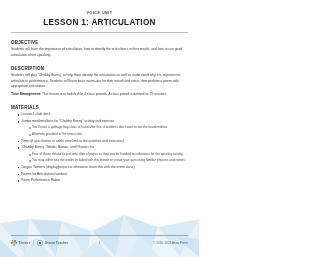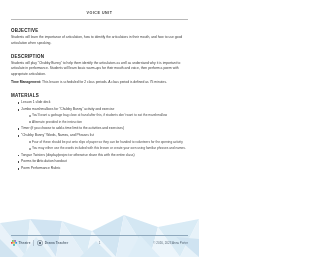--- a/index.html
+++ b/index.html
@@ -222,20 +222,21 @@
     <polygon points="36,58 52,78 22,78" fill="#dbecf6"></polygon>
     <polygon points="96,62 112,78 80,78" fill="#d5e8f4"></polygon>
     <polygon points="140,56 160,78 128,78" fill="#dcedf7"></polygon>
     <polygon points="176,58 199,60 199,78" fill="#cde2f1"></polygon>
   </g>
 </svg>
 
 <div class="page">
 
   <div class="unit-label">VOICE UNIT</div>
+  <div class="lesson-title">LESSON 1: ARTICULATION</div>
   <div class="title-rule"></div>
 
   <div class="section">
     <div class="section-heading">OBJECTIVE</div>
     <div class="body-text">Students will learn the importance of articulation, how to identify the articulators in their mouth, and how to use good articulation when speaking.</div>
   </div>
 
   <div class="section">
     <div class="section-heading">DESCRIPTION</div>
     <div class="body-text">Students will play “Chubby Bunny” to help them identify the articulators as well as understand why it is important to articulate in performance. Students will learn basic warm-ups for their mouth and voice, then perform a poem with appropriate articulation.</div>

